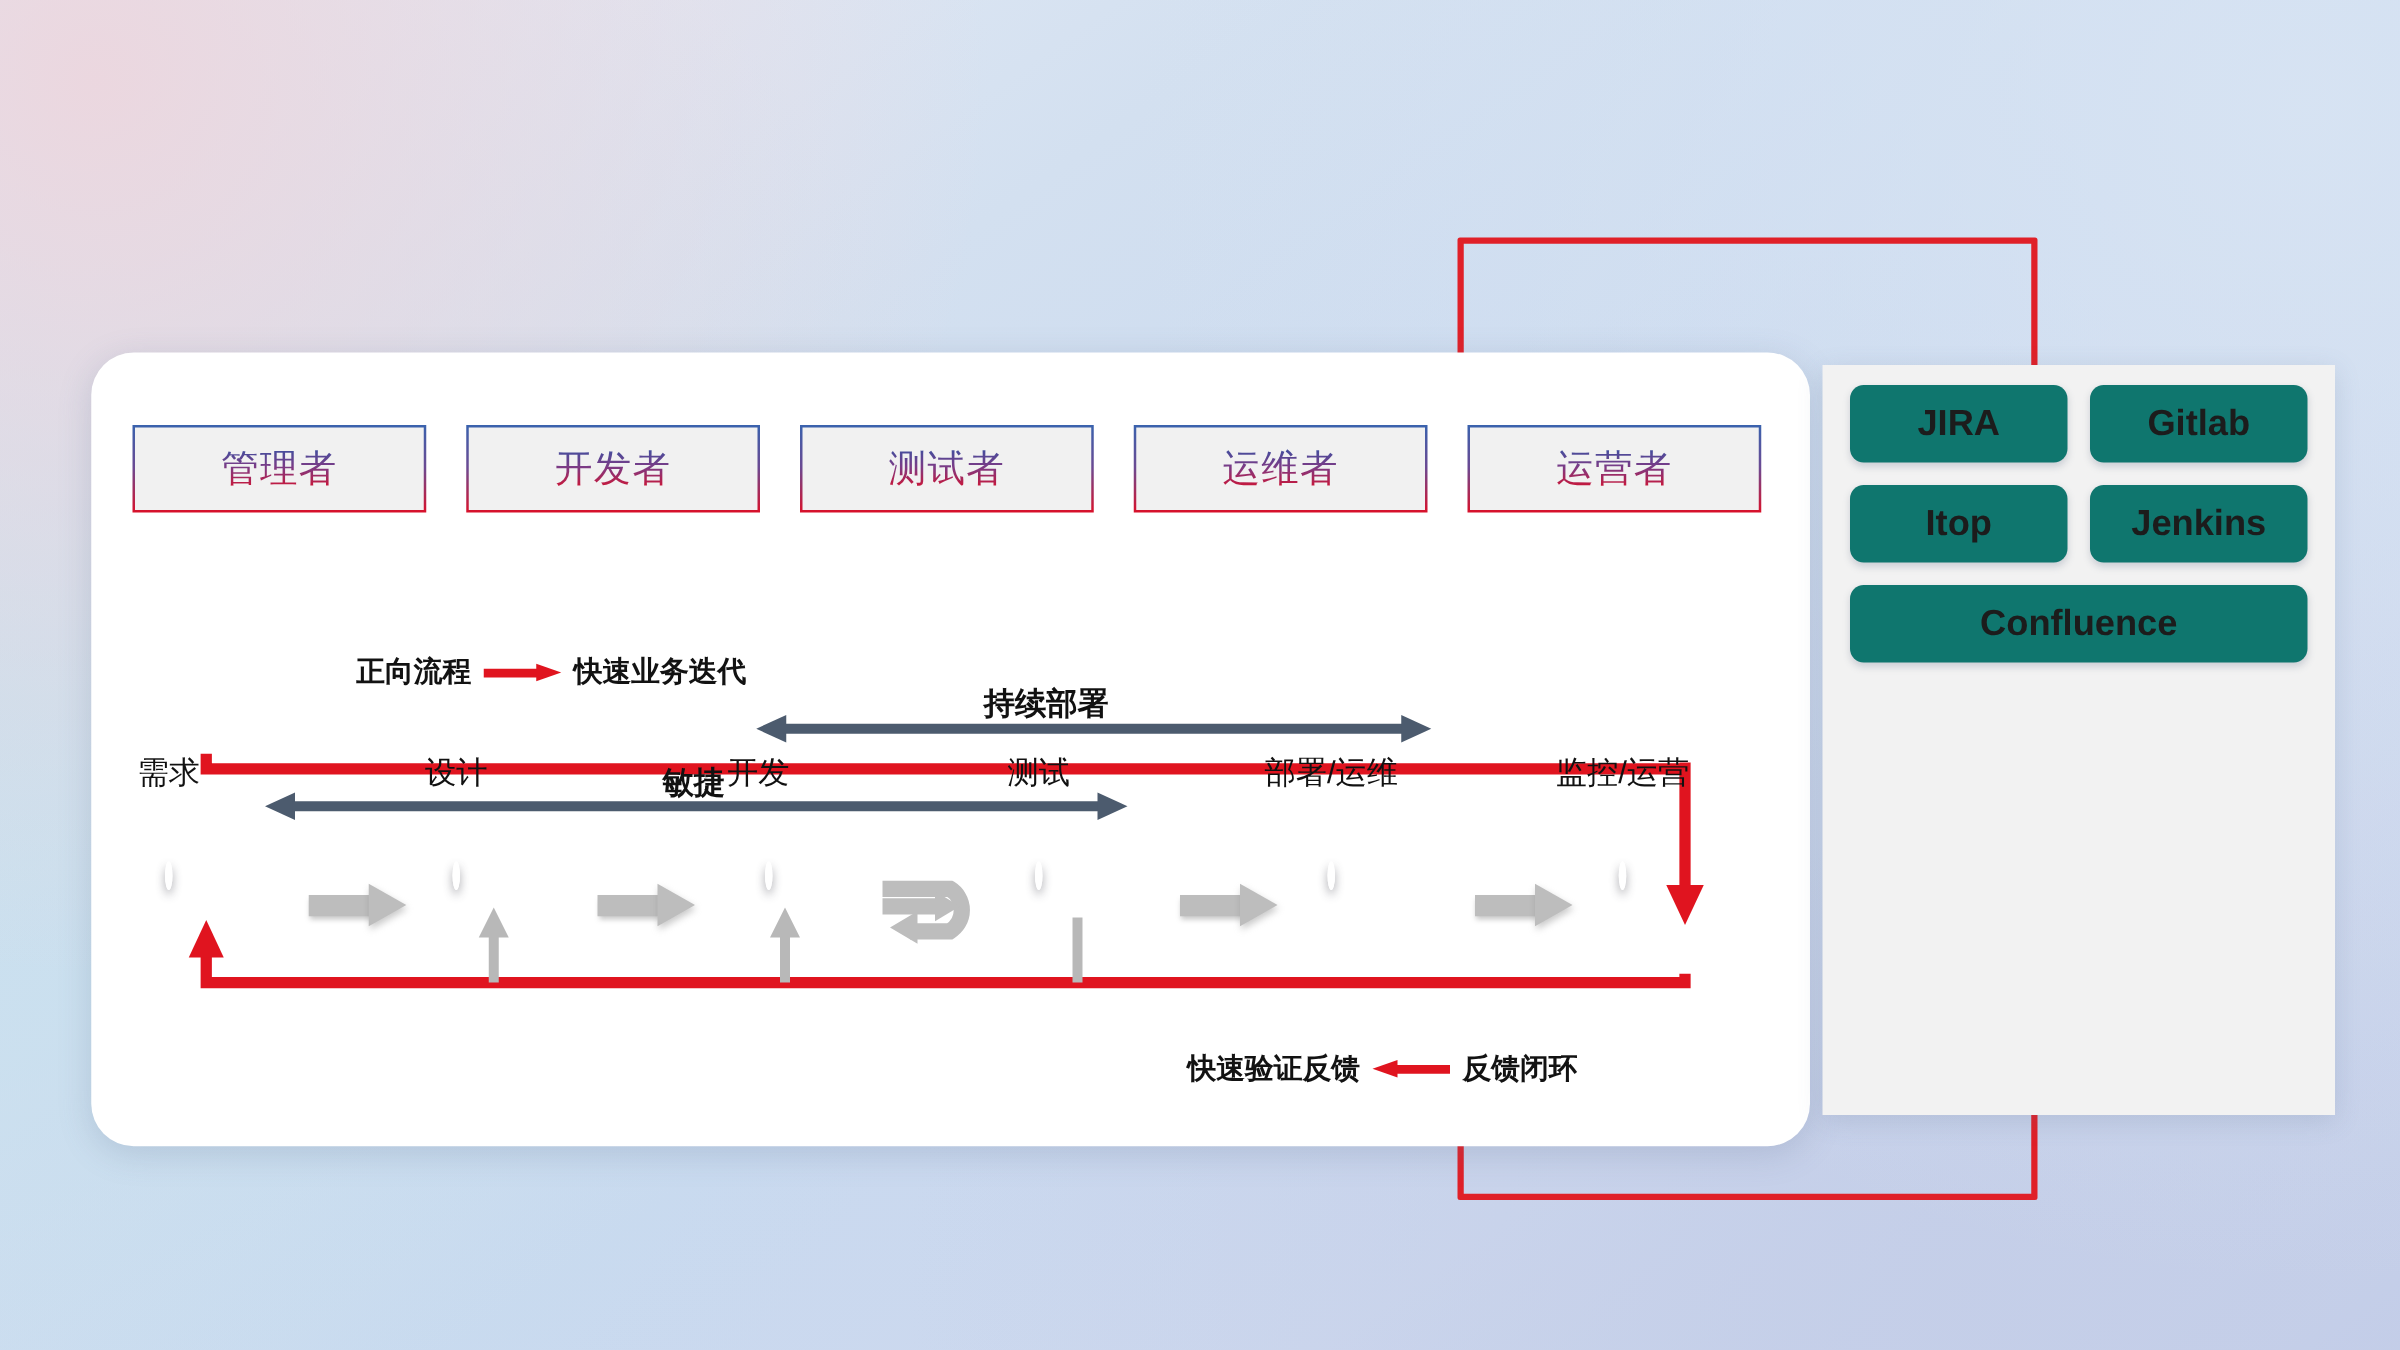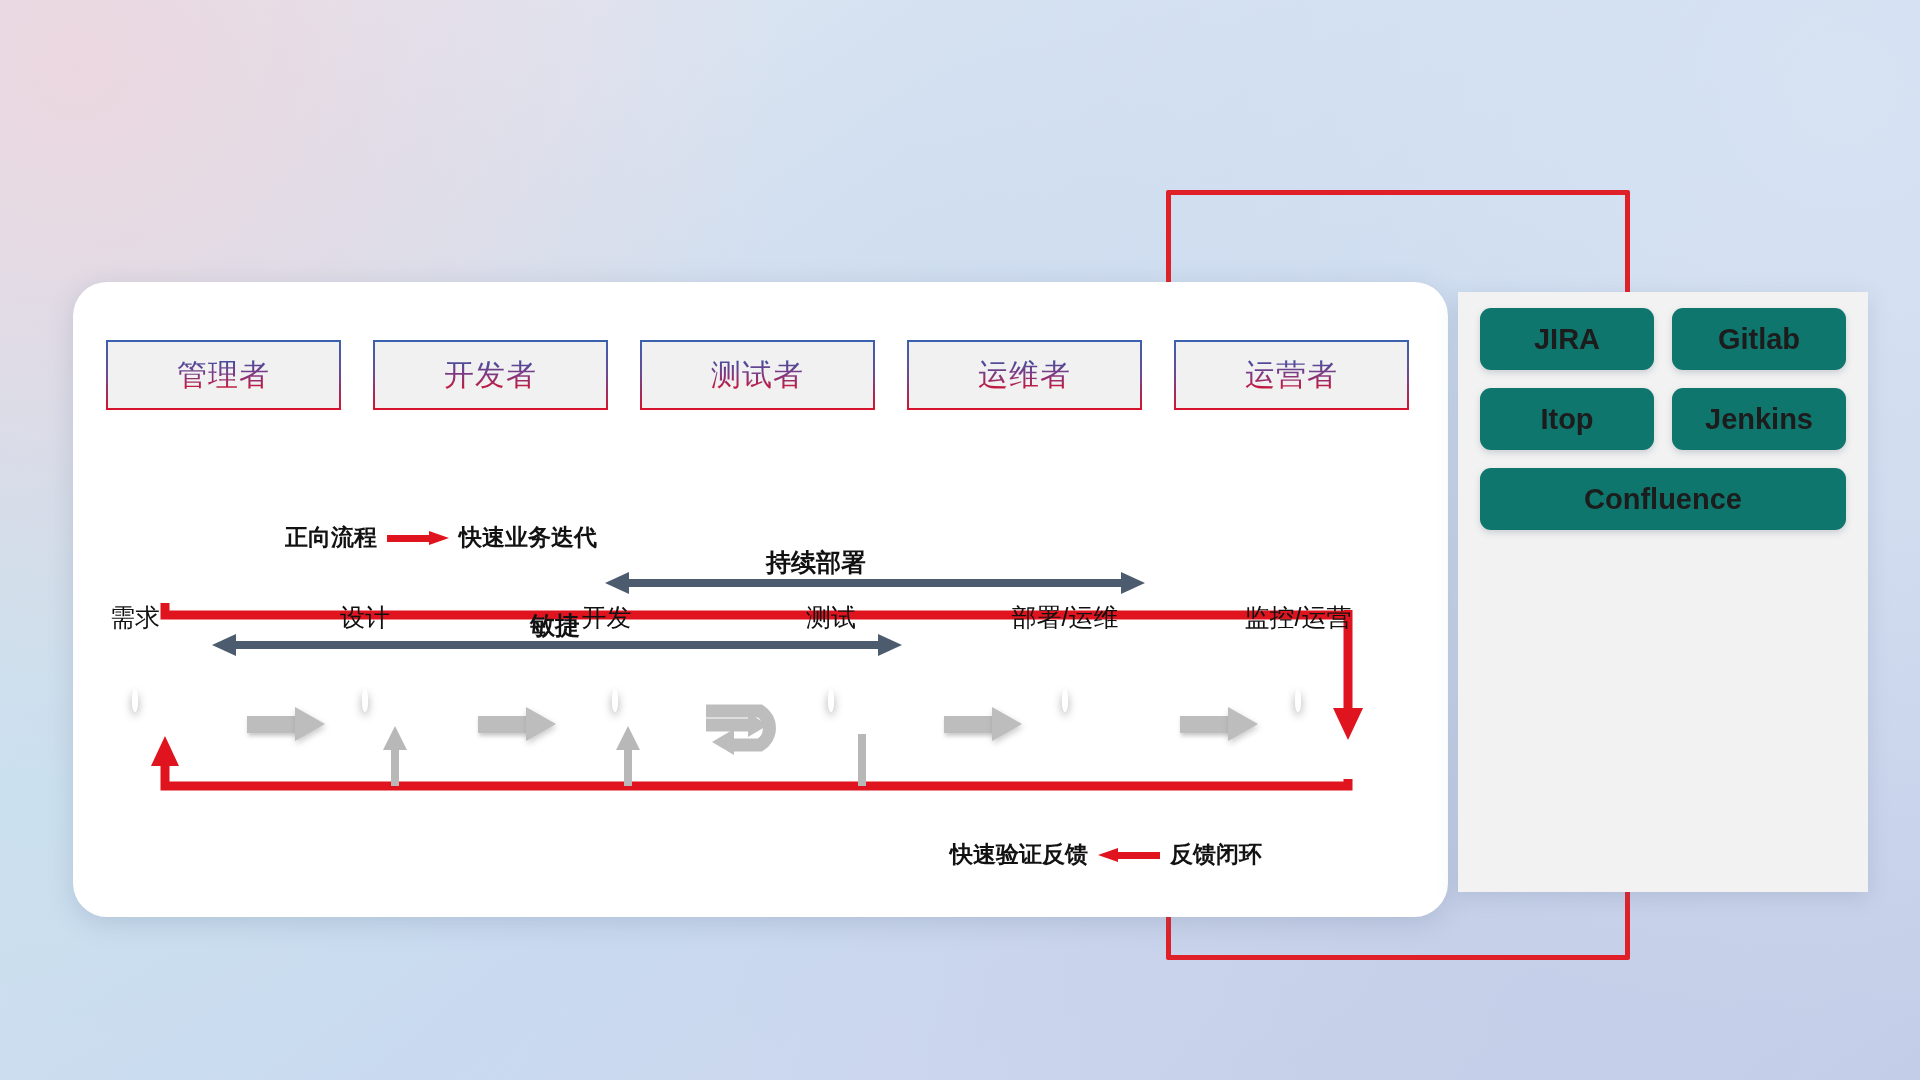--- a/index.html
+++ b/index.html
@@ -89,21 +89,21 @@
   .arr-red-r,.arr-red-l{position:relative;width:62px;height:14px;}
   .arr-red-r:before{content:"";position:absolute;left:0;top:4px;width:44px;height:7px;background:#e0141f;}
   .arr-red-r:after{content:"";position:absolute;right:0;top:0;border-top:7px solid transparent;
         border-bottom:7px solid transparent;border-left:20px solid #e0141f;}
   .arr-red-l:before{content:"";position:absolute;right:0;top:4px;width:44px;height:7px;background:#e0141f;}
   .arr-red-l:after{content:"";position:absolute;left:0;top:0;border-top:7px solid transparent;
         border-bottom:7px solid transparent;border-right:20px solid #e0141f;}
 
   
   .span-label{position:absolute;z-index:8;font-size:25px;font-weight:bold;color:#111;white-space:nowrap;}
-  .lbl-cd{left:766px;top:502px;}
+  .lbl-cd{left:787px;top:502px;}
   .lbl-agile{left:530px;top:565px;}
   .dbl{position:absolute;z-index:8;height:22px;}
   .dbl .bar{position:absolute;left:22px;right:22px;top:7px;height:8px;background:#4c5b6e;}
   .dbl .tipL{position:absolute;left:0;top:0;width:0;height:0;border-top:11px solid transparent;
         border-bottom:11px solid transparent;border-right:24px solid #4c5b6e;}
   .dbl .tipR{position:absolute;right:0;top:0;width:0;height:0;border-top:11px solid transparent;
         border-bottom:11px solid transparent;border-left:24px solid #4c5b6e;}
   .dbl-cd{left:605px;top:528px;width:540px;}
   .dbl-agile{left:212px;top:590px;width:690px;}
 

